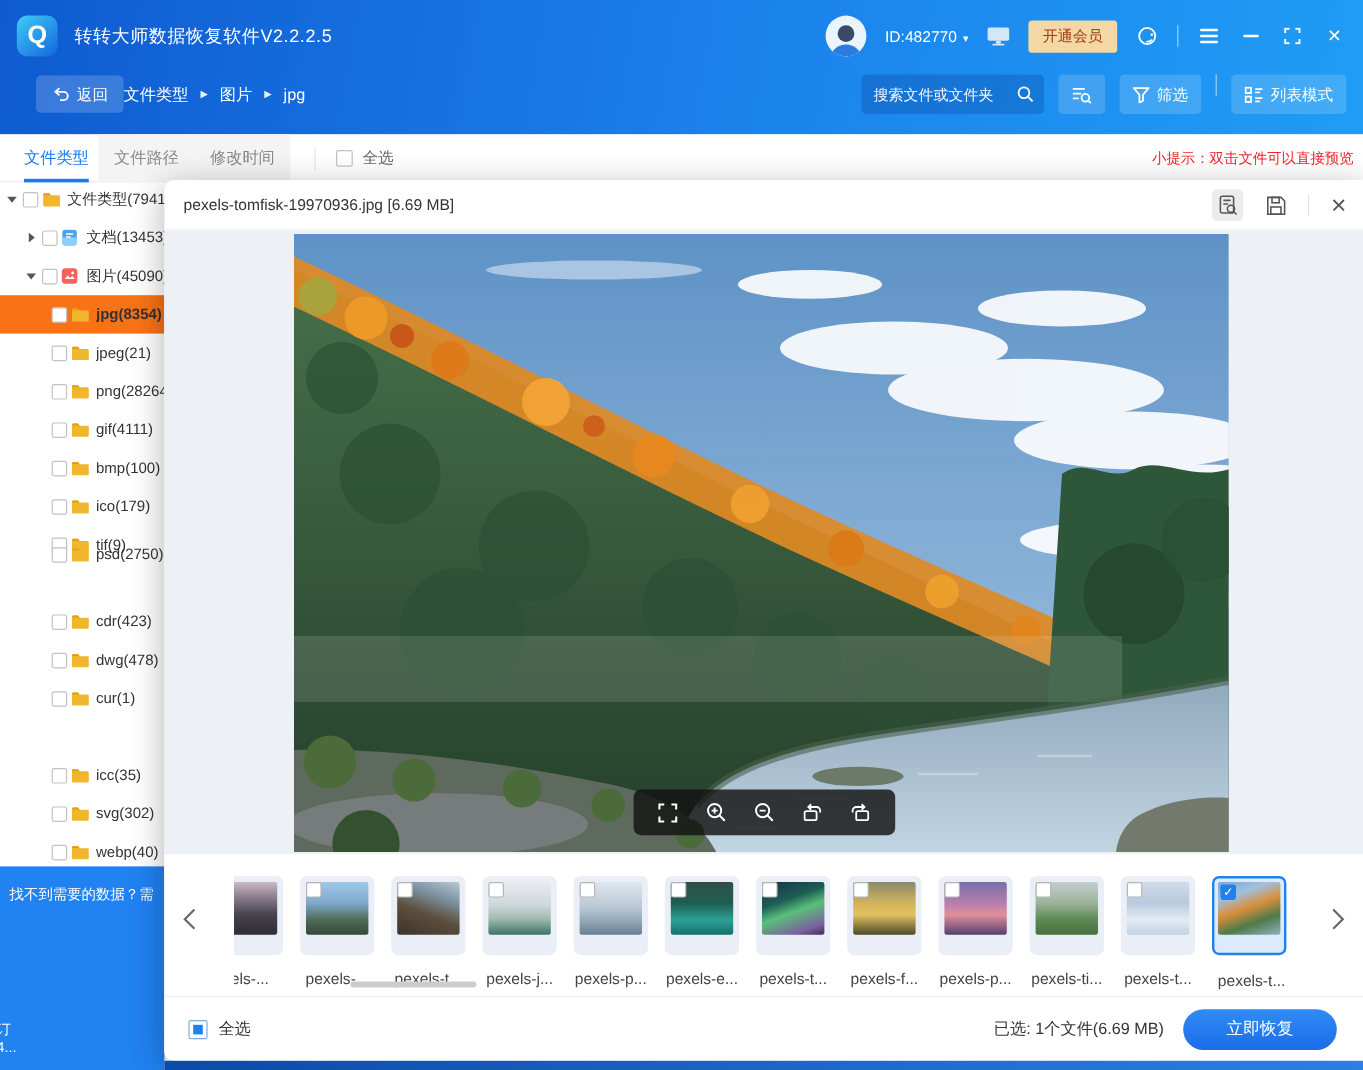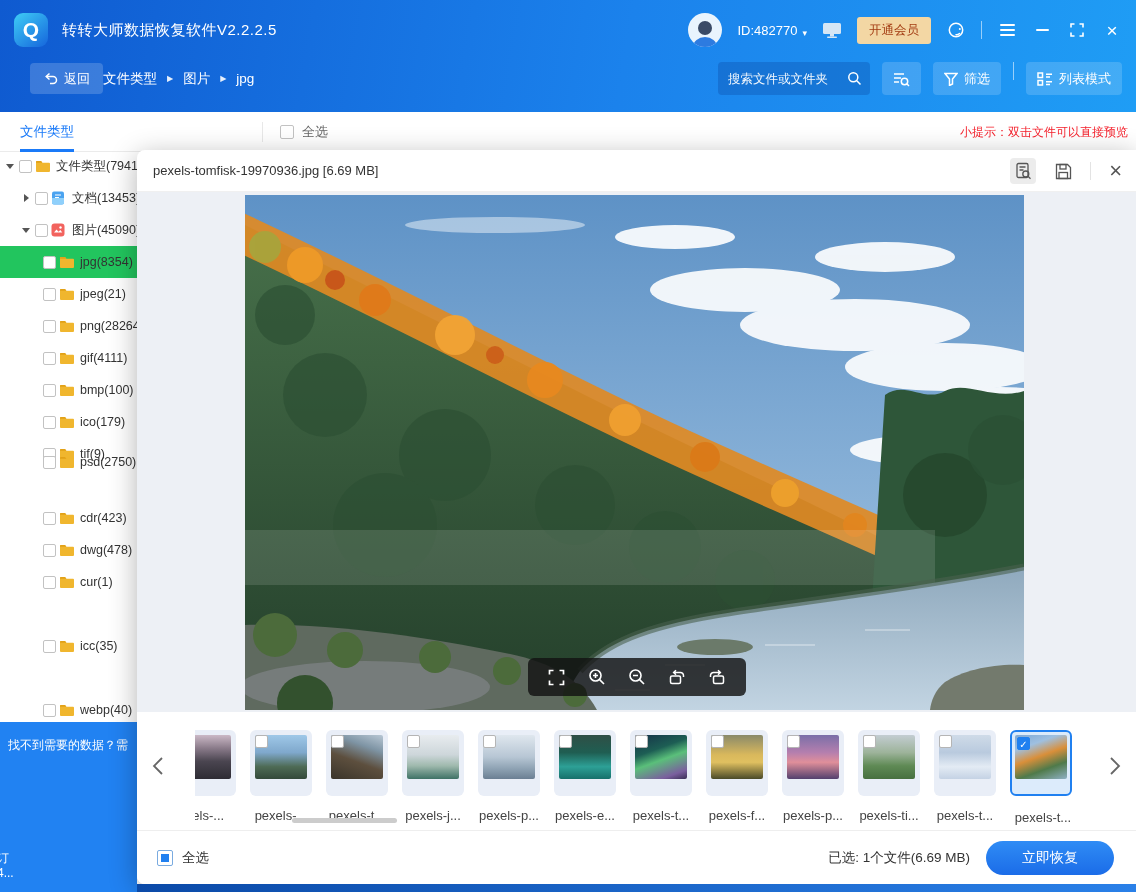--- a/index.html
+++ b/index.html
@@ -53,21 +53,21 @@
   .tab-div { position:absolute; left:262px; top:10px; width:1px; height:20px; background:#e8e8e8; }
   .selall { position:absolute; left:280px; top:0; height:40px; display:flex; align-items:center; gap:8px;
             color:#666; font-size:13px; }
   .cb { width:14px; height:14px; border:1px solid #c2c2c2; border-radius:2px; background:#fff; cursor:pointer; }
   .hint { position:absolute; right:8px; top:0; height:40px; display:flex; align-items:center;
           color:#f5222d; font-size:12px; }
 
   
   .trow { position:absolute; left:0; width:137px; height:32px; display:flex; align-items:center;
           font-size:12.5px; color:#333; white-space:nowrap; cursor:pointer; }
-  .trow.sel { background:#22c55e; }
+  .trow.sel { background:#f97316;font-weight:bold; }
   .lv0 { padding-left:4px; } .lv1 { padding-left:20px; } .lv2 { padding-left:40px; }
   .arr { width:12px; display:inline-flex; justify-content:center; flex:none; }
   .arr-down { width:0; height:0; border-left:4px solid transparent; border-right:4px solid transparent; border-top:5px solid #555; }
   .arr-right { width:0; height:0; border-top:4px solid transparent; border-bottom:4px solid transparent; border-left:5px solid #555; }
   .trow .cb { flex:none; margin:0 3px; width:13px; height:13px; }
   .fico { width:17px; height:15px; flex:none; margin-right:4px; display:inline-flex; }
   .tlabel { overflow:hidden; }
 
   .promo { position:absolute; left:0; top:722px; width:137px; height:170px; background:#2182f2; color:#fff; }
   .promo-text { padding:14px 6px 0 8px; font-size:12px; line-height:1.5; }
@@ -236,20 +236,24 @@
             <rect x="1" y="8.5" width="4.5" height="4.5"></rect>
           <path d="M9,2.2 h6 M9,5 h4 M9,9.7 h6 M9,12.5 h4"></path>
         </svg>
         <span>列表模式</span>
       </div>
     </div>
   </div>
 
   <div class="tabbar">
     <div class="tab-active">文件类型</div>
+    <div class="tab-gray">
+      <div class="t">文件路径</div>
+      <div class="t">修改时间</div>
+    </div>
     <div class="tab-div"></div>
     <div class="selall">
       <span class="cb"></span>
       <span>全选</span>
     </div>
     <div class="hint">小提示：双击文件可以直接预览</div>
   </div>
 
   <div class="trow lv0" style="top:150px">
     <span class="arr">
@@ -405,20 +409,30 @@
     </div>
   <div class="trow lv2" style="top:630px">
       <span class="cb"></span>
       <span class="fico">
         <svg viewBox="0 0 16 14" width="16" height="14">
           <path d="M1,3 a1,1 0 0 1 1,-1 h4 l1.4,1.8 H14 a1,1 0 0 1 1,1 v7.2 a1,1 0 0 1 -1,1 H2 a1,1 0 0 1 -1,-1 z" fill="#f0b62e"></path>
           <path d="M1,3 a1,1 0 0 1 1,-1 h4 l1.4,1.8 H1 z" fill="#e2a117"></path>
         </svg>
       </span>
       <span class="tlabel">icc(35)</span>
+    </div>
+  <div class="trow lv2" style="top:662px">
+      <span class="cb"></span>
+      <span class="fico">
+        <svg viewBox="0 0 16 14" width="16" height="14">
+          <path d="M1,3 a1,1 0 0 1 1,-1 h4 l1.4,1.8 H14 a1,1 0 0 1 1,1 v7.2 a1,1 0 0 1 -1,1 H2 a1,1 0 0 1 -1,-1 z" fill="#f0b62e"></path>
+          <path d="M1,3 a1,1 0 0 1 1,-1 h4 l1.4,1.8 H1 z" fill="#e2a117"></path>
+        </svg>
+      </span>
+      <span class="tlabel">svg(302)</span>
     </div>
   <div class="trow lv2" style="top:694px">
       <span class="cb"></span>
       <span class="fico">
         <svg viewBox="0 0 16 14" width="16" height="14">
           <path d="M1,3 a1,1 0 0 1 1,-1 h4 l1.4,1.8 H14 a1,1 0 0 1 1,1 v7.2 a1,1 0 0 1 -1,1 H2 a1,1 0 0 1 -1,-1 z" fill="#f0b62e"></path>
           <path d="M1,3 a1,1 0 0 1 1,-1 h4 l1.4,1.8 H1 z" fill="#e2a117"></path>
         </svg>
       </span>
       <span class="tlabel">webp(40)</span>

